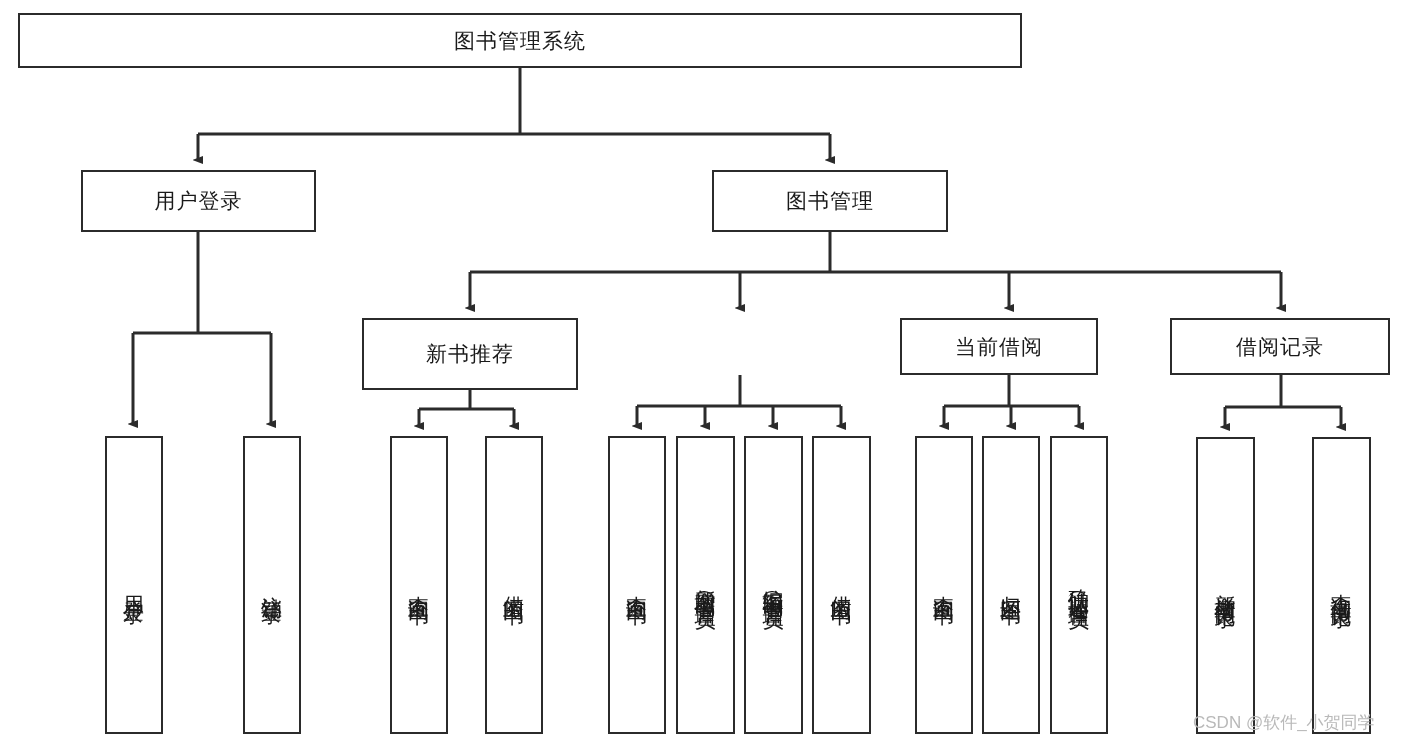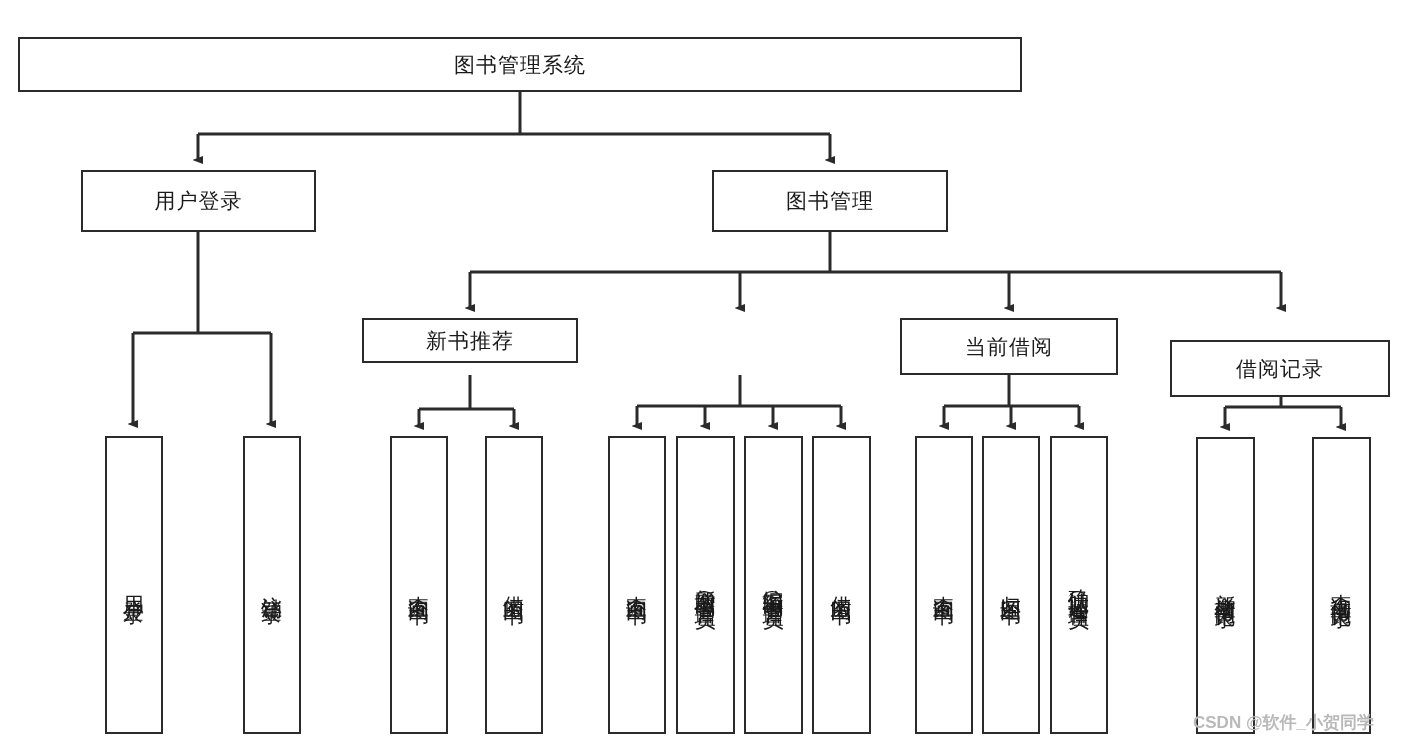--- a/index.html
+++ b/index.html
@@ -50,31 +50,29 @@
     padding-top: 4px;
     padding-bottom: 4px;
   }
   .node.leaf .vtext {
     writing-mode: vertical-rl;
     text-orientation: upright;
     white-space: nowrap;
   }
   .root {
     font-size: 22px;
-    margin-top: 24px;
   }
   .watermark {
     position: absolute;
     left: 1193px;
     top: 711px;
     font-size: 17px;
     color: #b9b9b9;
     white-space: nowrap;
     user-select: none;
-    font-weight: bold;
   }
 </style>
 </head>
 <body>
 
 <div id="canvas">
 
   <svg id="connectors" viewBox="0 0 1405 747">
     <defs>
       <marker id="arrow" markerWidth="10" markerHeight="10" refX="5" refY="5" orient="auto" markerUnits="userSpaceOnUse">
@@ -131,27 +129,27 @@
     <span>图书管理系统</span>
   </div>
 
   <div class="node horiz" style="left:81px; top:170px; width:235px; height:62px;">
     <span>用户登录</span>
   </div>
   <div class="node horiz" style="left:712px; top:170px; width:236px; height:62px;justify-content:center;">
     <span>图书管理</span>
   </div>
 
-  <div class="node horiz" style="left:362px; top:318px; width:216px; height:45px;text-align:center;">
+  <div class="node horiz" style="left:362px; top:318px; width:216px; height:72px;text-align:center;">
     <span>新书推荐</span>
   </div>
-  <div class="node horiz" style="left:900px; top:318px; width:218px; height:57px;">
+  <div class="node horiz" style="left:900px; top:318px; width:198px; height:57px;">
     <span>当前借阅</span>
   </div>
-  <div class="node horiz" style="left:1170px; top:318px; width:220px; height:57px;margin-top:22px;">
+  <div class="node horiz" style="left:1170px; top:318px; width:220px; height:57px;">
     <span>借阅记录</span>
   </div>
 
   <div class="node leaf" style="left:105px; top:436px; width:58px; height:298px;">
     <span class="vtext">用户登录</span>
   </div>
   <div class="node leaf" style="left:243px; top:436px; width:58px; height:298px;">
     <span class="vtext">注销登录</span>
   </div>
 

